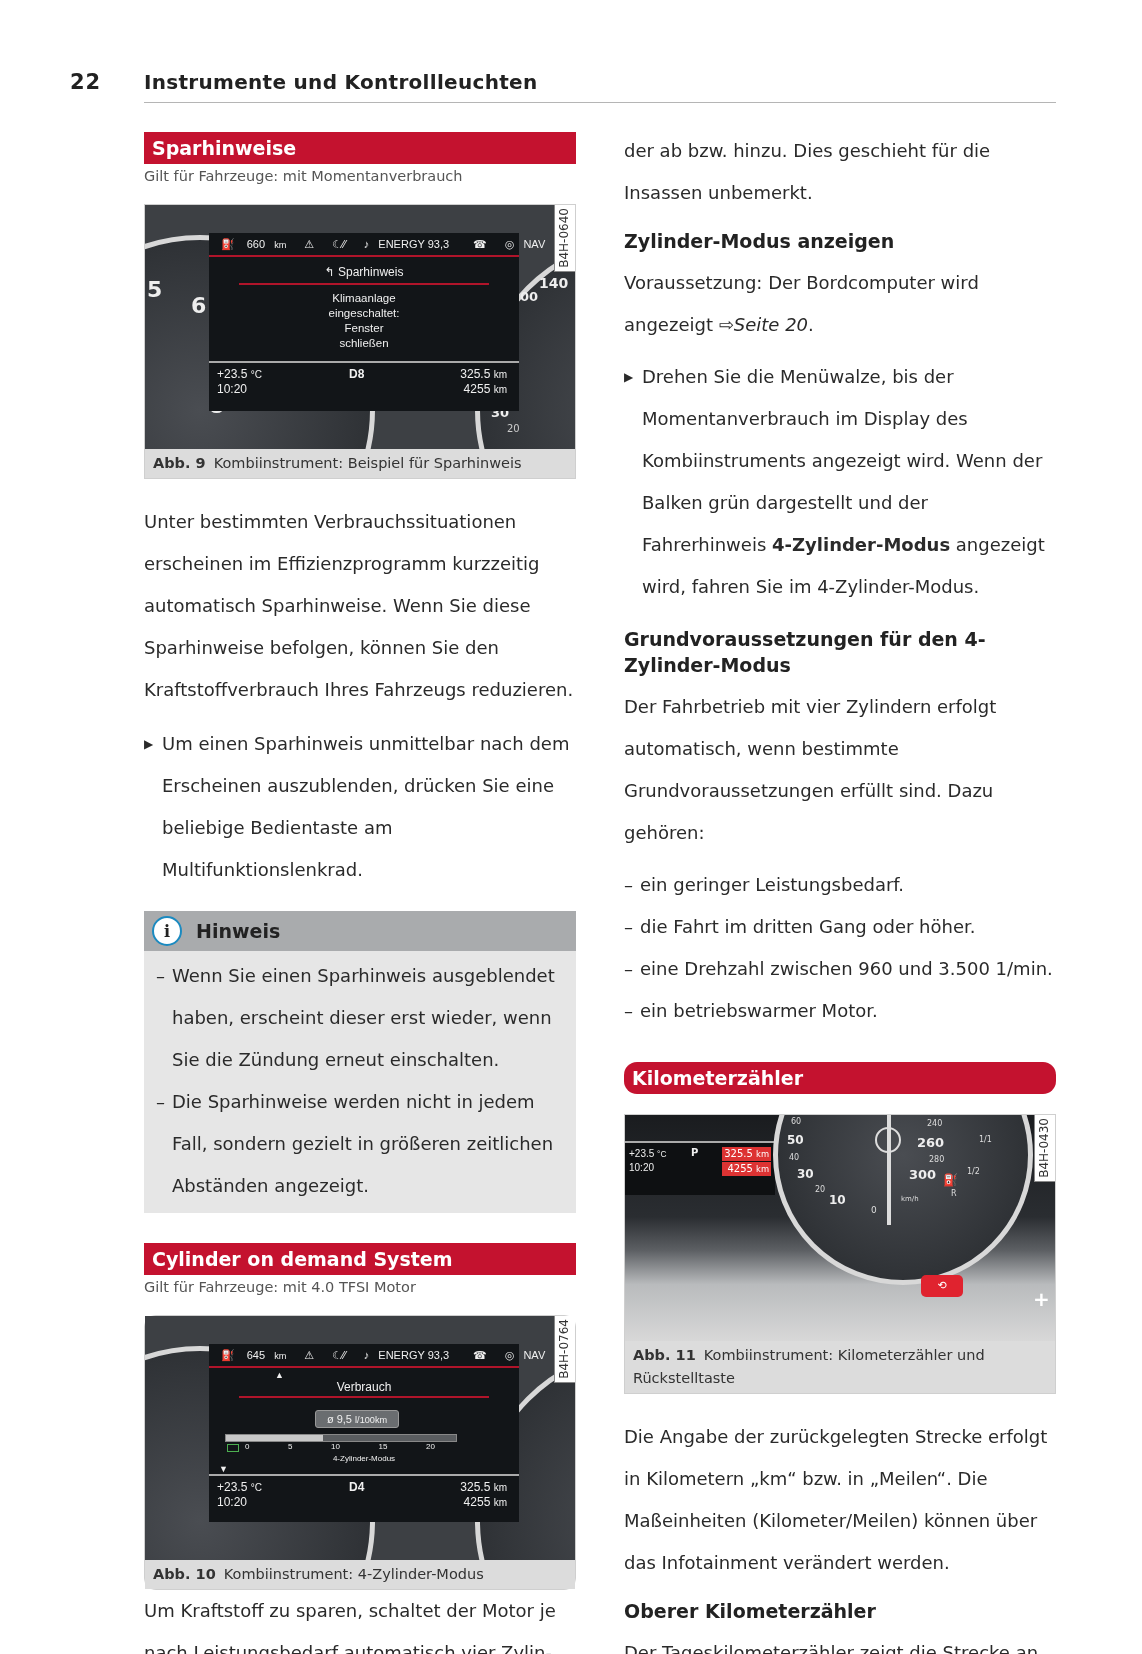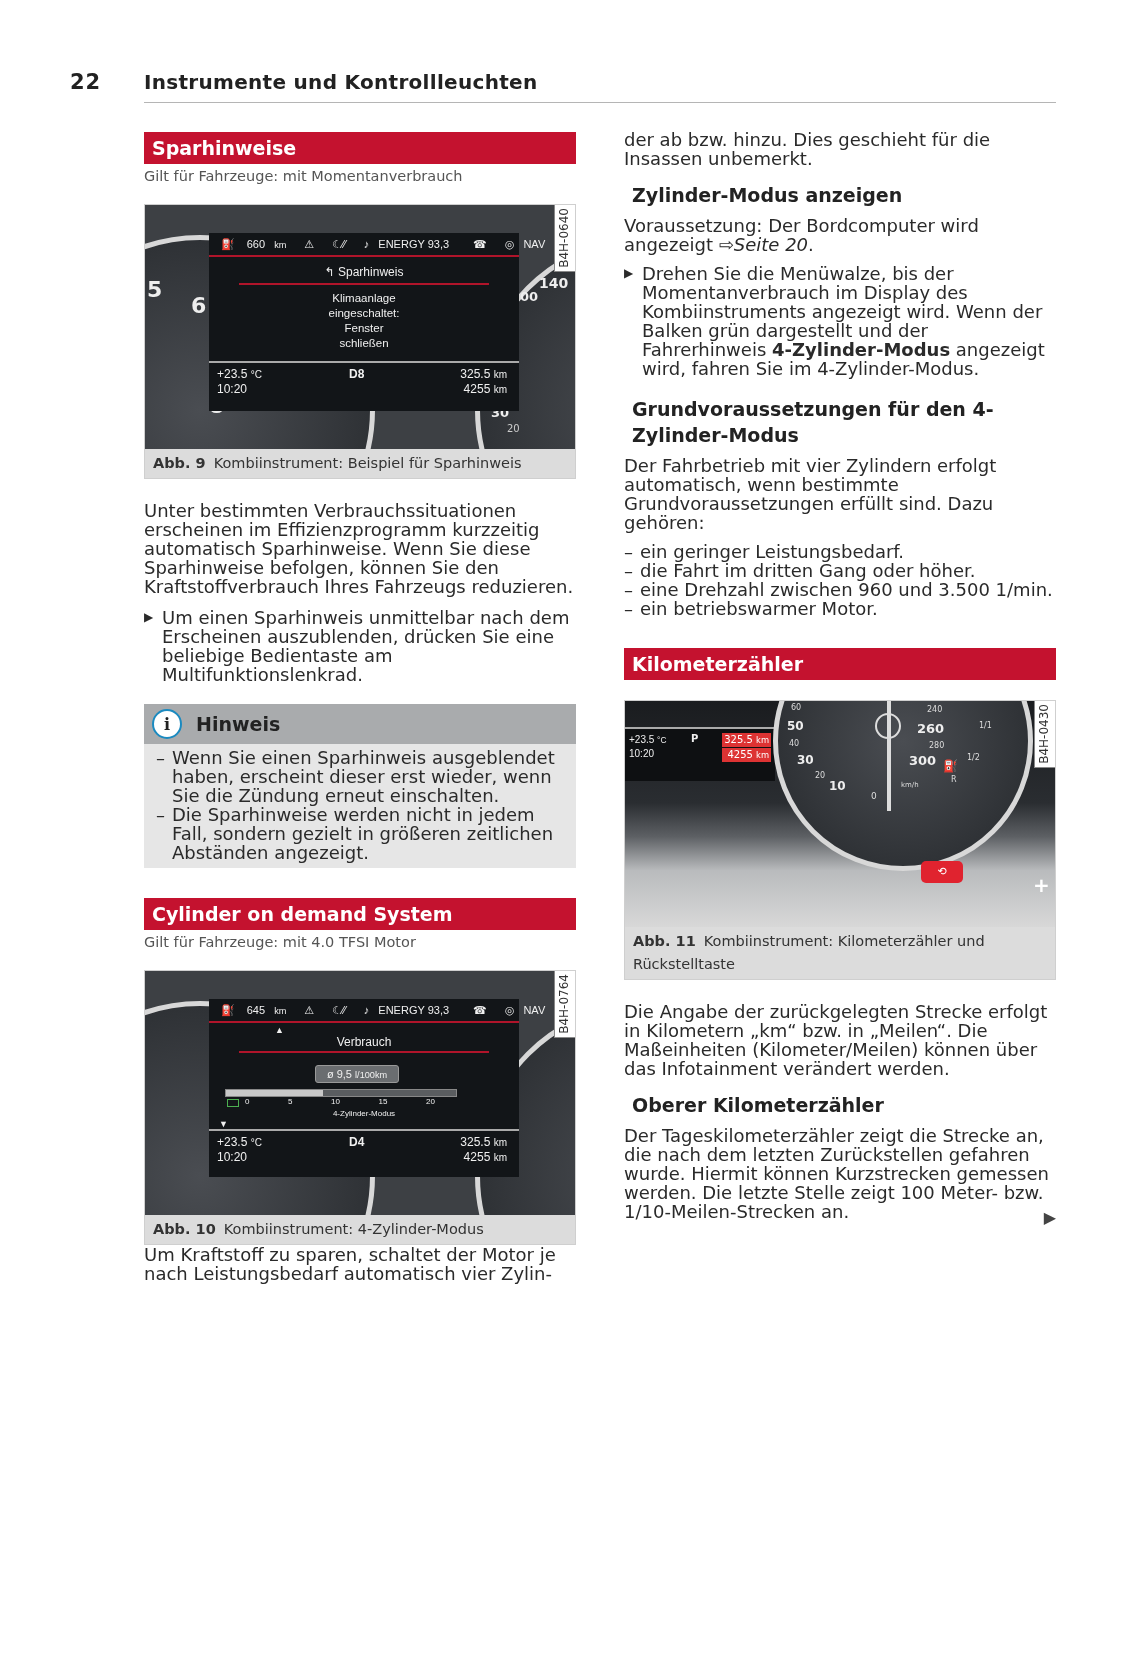--- a/index.html
+++ b/index.html
@@ -4,22 +4,22 @@
 <style>
   html,body{margin:0;padding:0;background:#fff;}
   body{width:1142px;height:1654px;position:relative;font-family:"DejaVu Sans","Liberation Sans",sans-serif;color:#222;overflow:hidden;}
   .abs{position:absolute;}
   .page-num{left:70px;top:70px;font-size:21px;font-weight:bold;letter-spacing:1px;color:#222;}
   .chapter{left:144px;top:70px;font-size:20px;font-weight:bold;color:#222;letter-spacing:.3px;}
   .rule{left:144px;top:102px;width:912px;height:1px;background:#b5b5b5;}
   .col{position:absolute;width:432px;}
   .sec-head{background:#c4122f;color:#fff;font-weight:bold;font-size:19px;padding:3px 8px;height:26px;line-height:26px;}
   .applies{font-size:14.5px;color:#555;margin-top:4px;}
-  .p{font-size:18px;line-height:19px;color:#2a2a2a;margin:0;}
-  .h{font-size:19px;font-weight:bold;line-height:26px;color:#222;margin:8px;}
+  .p{font-size:18px;line-height:42px;color:#2a2a2a;margin:0;}
+  .h{font-size:19px;font-weight:bold;line-height:26px;color:#222;margin:0;}
   .bullet{position:relative;padding-left:18px;}
   .bullet .tri{position:absolute;left:0;top:0;font-size:12px;}
   .dash-item{position:relative;padding-left:16px;}
   .dash-item .d{position:absolute;left:0;top:0;}
   .fig{position:relative;background:#e0e0e0;border:1px solid #cfcfcf;}
   .fig .img{position:relative;overflow:hidden;background:#3d4044;}
   .fig .caption{font-size:14.5px;line-height:23px;padding:3px 8px;color:#333;background:#dcdcdc;}
   .fig .caption b{font-weight:bold;margin-right:8px;}
   .fig-id{position:absolute;right:0;top:0;width:20px;background:#fff;border-left:1px solid #888;border-bottom:1px solid #888;}
   .fig-id span{display:block;writing-mode:vertical-rl;transform:rotate(180deg);font-size:12px;color:#333;padding:3px 2px;font-family:"DejaVu Sans",sans-serif;}
@@ -117,21 +117,21 @@
     </div>
     <div class="note-body">
       <div class="p dash-item"><span class="d">–</span><span>Wenn Sie einen Sparhinweis ausgeblendet haben, erscheint dieser erst wieder, wenn Sie die Zündung erneut einschalten.</span></div>
       <div class="p dash-item"><span class="d">–</span><span>Die Sparhinweise werden nicht in jedem Fall, sondern gezielt in größeren zeitlichen Abständen angezeigt.</span></div>
     </div>
   </div>
 
   <div class="sec-head" style="margin-top:30px;">Cylinder on demand System</div>
   <div class="applies">Gilt für Fahrzeuge: mit 4.0 TFSI Motor</div>
 
-  <div class="fig" style="margin-top:20px;">
+  <div class="fig" style="margin-top:20px;border-radius:12px;">
     <div class="img" style="height:244px;">
       <div class="gauge" style="left:-120px;top:30px;width:340px;height:340px;"></div>
       <div class="gauge" style="left:330px;top:30px;width:340px;height:340px;"></div>
       <div class="display" style="left:64px;top:28px;width:310px;height:178px;">
         <div class="topbar">
           <span><span>⛽</span><span>645</span> <small>km</small></span>
           <span class="sep"></span>
           <span>⚠</span>
           <span class="sep"></span>
           <span>☾⁄⁄</span>
@@ -195,21 +195,21 @@
 
   <h3 class="h" style="margin-top:18px;">Grundvoraussetzungen für den 4-Zylinder-Modus</h3>
   <p class="p" style="margin-top:8px;">Der Fahrbetrieb mit vier Zylindern erfolgt automatisch, wenn bestimmte Grundvoraussetzungen erfüllt sind. Dazu gehören:</p>
   <div style="margin-top:10px;">
     <div class="p dash-item"><span class="d">–</span><span>ein geringer Leistungsbedarf.</span></div>
     <div class="p dash-item"><span class="d">–</span><span>die Fahrt im dritten Gang oder höher.</span></div>
     <div class="p dash-item"><span class="d">–</span><span>eine Drehzahl zwischen 960 und 3.500 1/min.</span></div>
     <div class="p dash-item"><span class="d">–</span><span>ein betriebswarmer Motor.</span></div>
   </div>
 
-  <div class="sec-head" style="margin-top:30px;">Kilometerzähler</div>
+  <div class="sec-head" style="margin-top:30px;border-radius:13px;">Kilometerzähler</div>
 
   <div class="fig" style="margin-top:20px;">
     <div class="img" style="height:226px;background:linear-gradient(#1a1c1f 0%,#2a2d31 45%,#5d6064 60%,#b9bbbd 75%,#d8d8d8 100%);">
       <div class="abs" style="left:0;top:26px;width:150px;height:52px;background:#0e1012;border-top:2px solid #aaa;">
         <div class="abs" style="left:4px;top:4px;font-size:10px;line-height:13px;color:#eee;font-family:'Liberation Sans',sans-serif;">
           <div><span>+23.5</span> <small>°C</small></div>
           <div>10:20</div>
         </div>
         <div class="abs" style="left:66px;top:4px;font-size:10px;font-weight:bold;color:#eee;">P</div>
         <div class="abs" style="right:4px;top:4px;font-size:10px;line-height:13px;text-align:right;color:#fff;">

